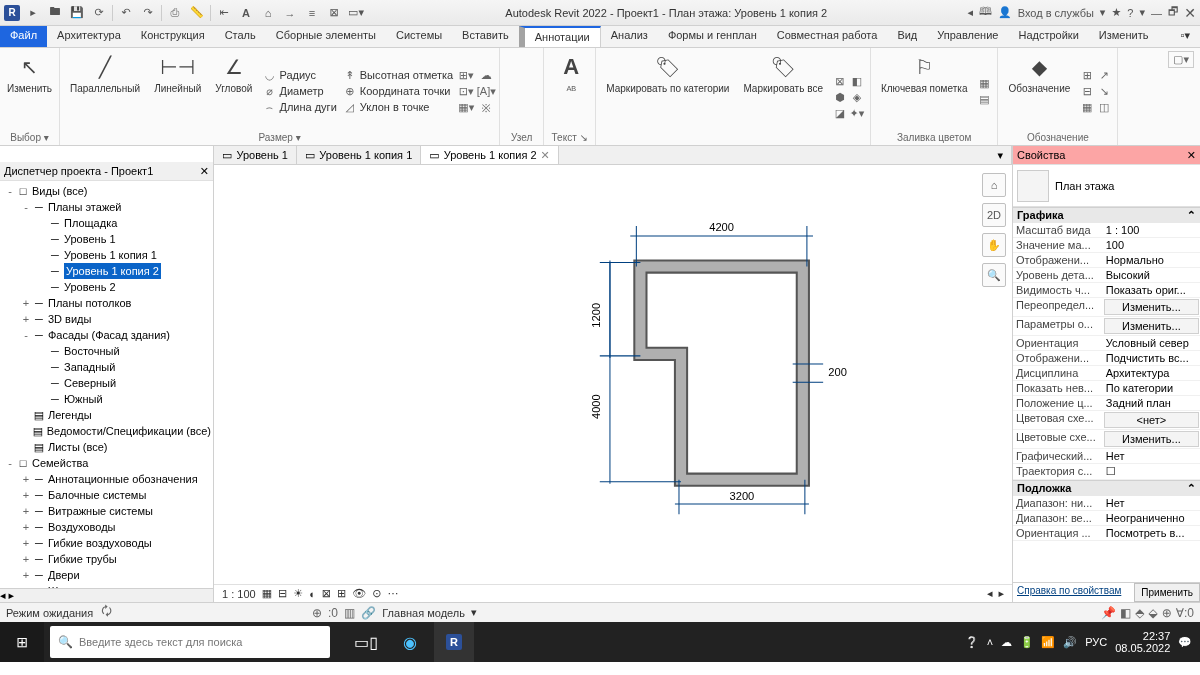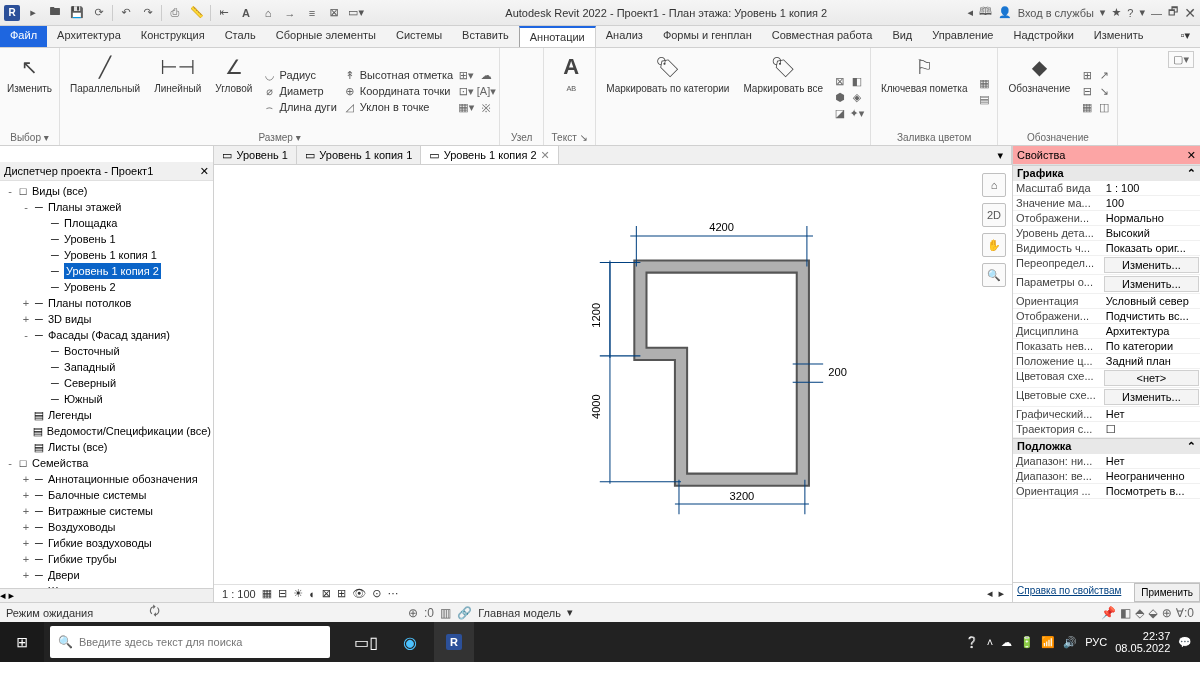--- a/index.html
+++ b/index.html
@@ -8,21 +8,21 @@
 .titlebar .qat { display:flex; gap:4px; align-items:center; }
 .r-logo { width:16px; height:16px; background:#2c5099; color:#fff; font-weight:bold; display:flex; align-items:center; justify-content:center; border-radius:2px; font-size:10px; }
 .qat-btn { width:18px; height:18px; display:flex; align-items:center; justify-content:center; color:#555; }
 .qat-sep { width:1px; height:16px; background:#ccc; }
 .title-text { flex:1; text-align:center; color:#333; }
 .title-right { display:flex; gap:6px; align-items:center; }
 .title-right .ctl { color:#555; cursor:pointer; }
 .ribbon-tabs { height:22px; display:flex; background:#f3f3f3; border-bottom:1px solid #d0d0d0; font-size:11px; }
 .rt { padding:3px 10px; color:#333; cursor:pointer; }
 .rt.file { background:#1e66e0; color:#fff; }
-.rt.active { background:#fff; border-top:2px solid #1e66e0; border-left:1px solid #a3a3a3; border-right:1px solid #d0d0d0; }
+.rt.active { background:#fff; border-top:2px solid #1e66e0; border-left:6px solid #a3a3a3; border-right:1px solid #d0d0d0; }
 .ribbon-body { height:98px; background:#fafafa; border-bottom:1px solid #d0d0d0; display:flex; }
 .panel { border-right:1px solid #e0e0e0; display:flex; flex-direction:column; padding:3px 6px 1px; }
 .panel-content { flex:1; display:flex; gap:6px; }
 .panel-title { text-align:center; font-size:10px; color:#666; padding:1px 0; }
 .big-btn { display:flex; flex-direction:column; align-items:center; gap:2px; padding:2px 4px; cursor:pointer; min-width:42px; }
 .big-btn .ico { width:28px; height:28px; display:flex; align-items:center; justify-content:center; color:#444; font-size:20px; }
 .big-btn .lbl { font-size:10px; color:#333; text-align:center; line-height:1.1; }
 .mini-col { display:flex; flex-direction:column; gap:2px; justify-content:center; }
 .mini-row { display:flex; align-items:center; gap:3px; font-size:10px; white-space:nowrap; color:#333; }
 .mini-row .mi { width:14px; height:14px; display:inline-flex;align-items:center;justify-content:center;color:#666;}
@@ -56,21 +56,21 @@
 .props-selector .etype { font-size:10px; color:#333; display:flex;align-items:center; gap:2px;}
 .props-grid { flex:1; overflow:auto; font-size:10px; }
 .pg-group { background:#e8e8e8; padding:1px 4px; font-weight:bold; border-top:1px solid #d0d0d0; display:flex; justify-content:space-between; }
 .pg-row { display:flex; border-bottom:1px solid #f0f0f0; }
 .pg-row .k { width:48%; padding:1px 3px; color:#444; white-space:nowrap; overflow:hidden; text-overflow:ellipsis; }
 .pg-row .v { flex:1; padding:1px 3px; color:#000; white-space:nowrap; overflow:hidden; text-overflow:ellipsis; }
 .pg-row .v.btn { background:#f4f4f4; text-align:center; border:1px solid #d0d0d0; margin:1px; }
 .props-foot { height:20px; display:flex; border-top:1px solid #d0d0d0; }
 .props-foot a { flex:1; padding:2px 4px; color:#004080; text-decoration:underline; font-size:10px; }
 .props-foot button { background:#f0f0f0; border:1px solid #c0c0c0; font-size:10px; padding:1px 6px; }
-.statusbar { height:20px; background:#f3f3f3; border-top:1px solid #d0d0d0; display:flex; align-items:center; padding:0 6px; font-size:10px; color:#333;gap:48px; }
+.statusbar { height:20px; background:#f3f3f3; border-top:1px solid #d0d0d0; display:flex; align-items:center; padding:0 6px; font-size:10px; color:#333; }
 .statusbar .center { margin-left:200px; display:flex; align-items:center; gap:6px; }
 .statusbar .right { margin-left:auto; display:flex; gap:4px; }
 .statusbar .sicon { font-size:12px; color:#666; }
 .taskbar { height:40px; background:#222; display:flex; align-items:center; color:#fff; }
 .taskbar .start { width:44px; height:40px; display:flex;align-items:center;justify-content:center;background:#1a1a1a; font-size:14px;}
 .taskbar .search { flex:0 0 280px; height:32px; background:#fff; margin:0 6px; display:flex; align-items:center; gap:6px; padding:0 8px; color:#777; font-size:12px; border-radius:2px;}
 .taskbar .tb-icons { display:flex; gap:4px; margin-left:10px; }
 .tb-btn { width:40px; height:40px; display:flex;align-items:center;justify-content:center; font-size:16px;}
 .taskbar .tray { margin-left:auto; display:flex; align-items:center; gap:8px; font-size:11px; padding-right:8px; }
 .clock { text-align:right; line-height:1.1; }
@@ -521,20 +521,24 @@
       <div style="flex:1"></div>
       <span>◂</span>
       <span>▸</span>
     </div>
   </div>
   <div class="props">
     <div class="props-header">
         <span>Свойства</span>
         <span class="x">✕</span>
       </div>
+    <div class="props-type">
+        <div class="ico"></div>
+        <span>План этажа</span>
+      </div>
     <div class="props-grid" id="pgrid">
         <div class="pg-group">
           <span>Графика</span>
           <span>⌃</span>
         </div>
         <div class="pg-row">
           <div class="k">Масштаб вида</div>
           <div class="v">1 : 100</div>
         </div>
         <div class="pg-row">

